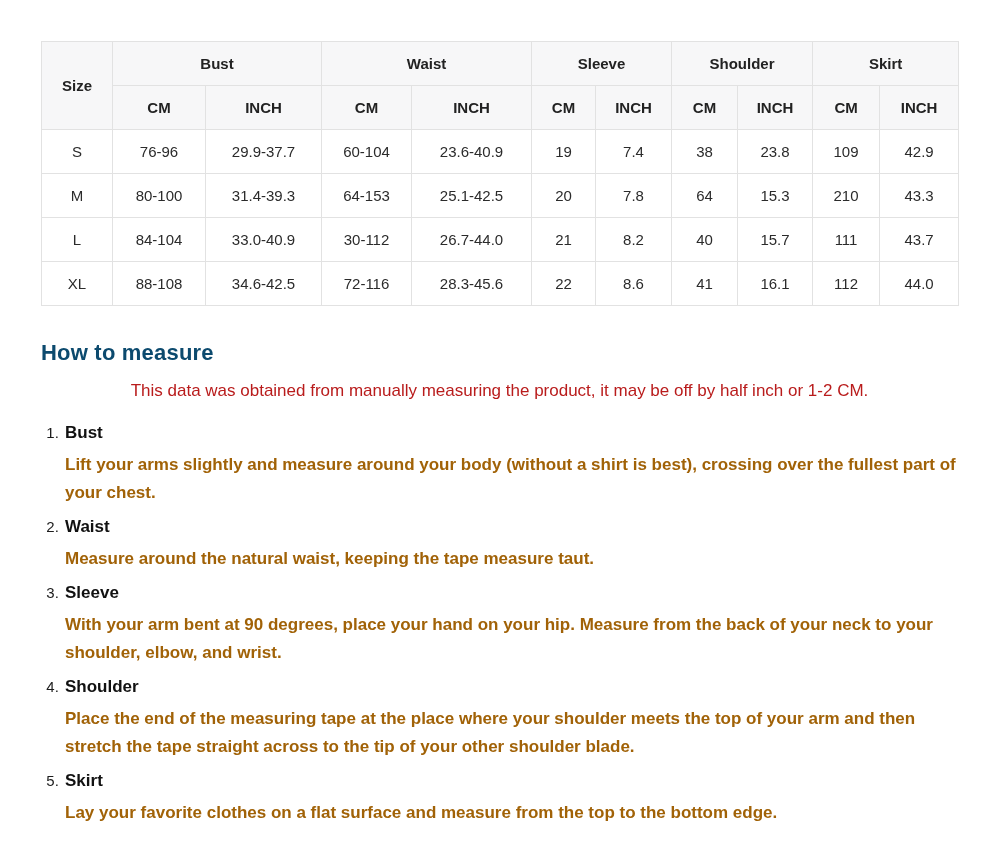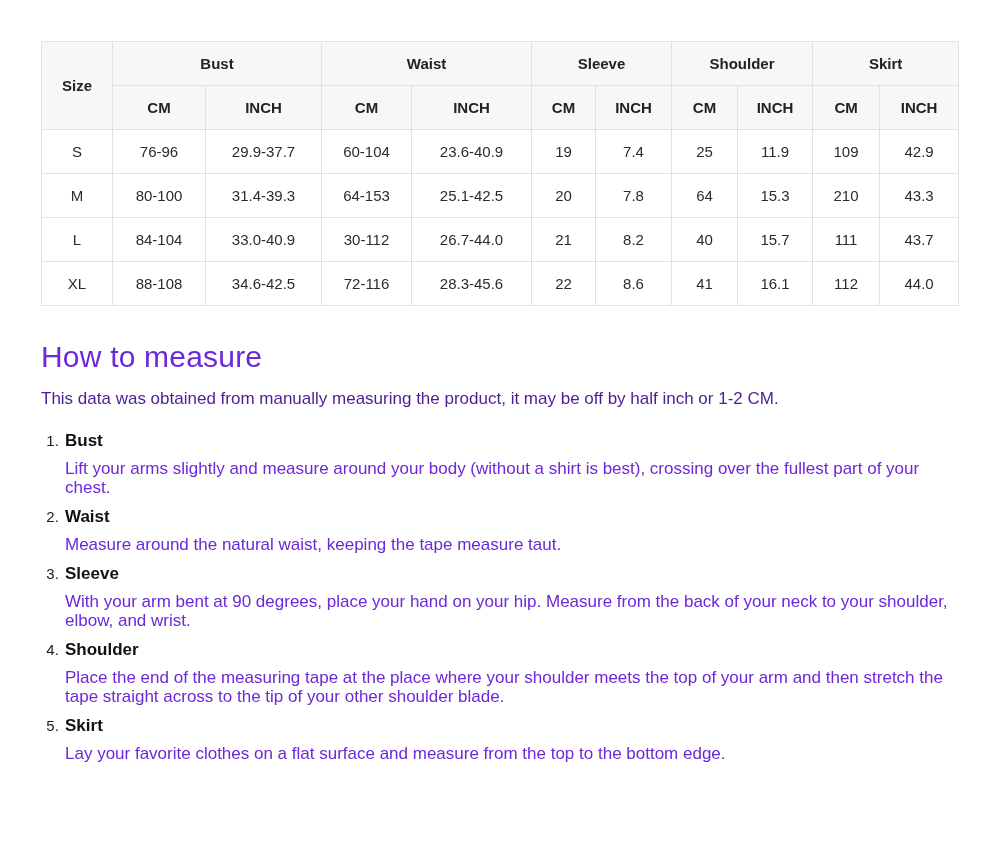--- a/index.html
+++ b/index.html
@@ -40,30 +40,31 @@
   }
   table.size-chart tbody td,
   table.size-chart tbody th {
     background: #ffffff;
     font-weight: 400;
     color: #2b2b2b;
   }
 
   
   .htm-title {
-    font-size: 30px;
-    font-weight: 400;
-    color: #6d28d9;
+    font-size: 22px;
+    font-weight: 700;
+    color: #0c4a6e;
     margin: 34px 0 15px 0;
     letter-spacing: 0.2px;
   }
   .htm-intro {
     font-size: 17px;
     margin: 0 0 22px 0;
-    color: #4c1d95;
+    color: #b91c1c;
+    text-align: center;
   }
   ol.measure-steps {
     margin: 0;
     padding: 0 0 0 22px;
     font-size: 17px;
   }
   ol.measure-steps > li {
     margin: 0 0 10px 0;
     padding-left: 2px;
   }
@@ -72,23 +73,24 @@
     font-weight: 400;
     color: #1c1c1c;
   }
   .step-term {
     font-weight: 700;
     color: #111111;
     margin: 0 0 8px 0;
   }
   .step-desc {
     margin: 0 0 10px 0;
-    line-height: 19px;
+    line-height: 28px;
     max-width: 895px;
-    color: #6d28d9;
+    color: #a16207;
+    font-weight: bold;
   }
 </style>
 </head>
 <body>
 
 <div class="page">
 
   <table class="size-chart">
     <colgroup>
       <col style="width:71px">
@@ -127,22 +129,22 @@
     </thead>
     <tbody>
       <tr>
         <td>S</td>
         <td>76-96</td>
         <td>29.9-37.7</td>
         <td>60-104</td>
         <td>23.6-40.9</td>
         <td>19</td>
         <td>7.4</td>
-        <td>25</td>
-        <td>11.9</td>
+        <td>38</td>
+        <td>23.8</td>
         <td>109</td>
         <td>42.9</td>
       </tr>
       <tr>
         <td>M</td>
         <td>80-100</td>
         <td>31.4-39.3</td>
         <td>64-153</td>
         <td>25.1-42.5</td>
         <td>20</td>

